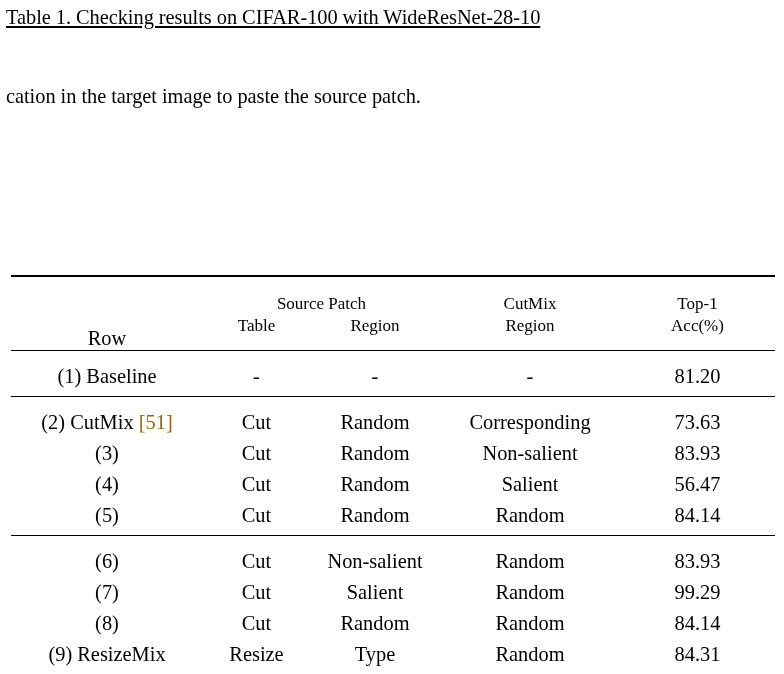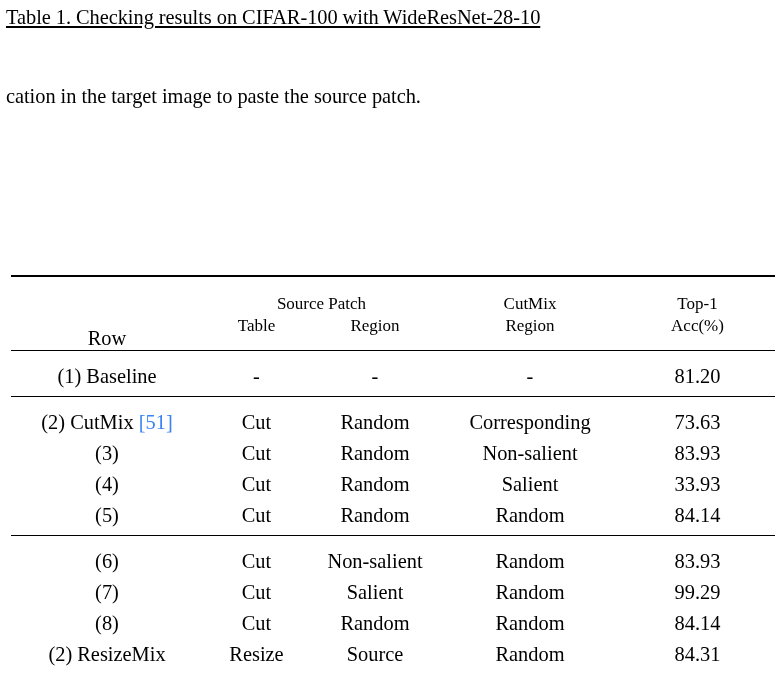--- a/index.html
+++ b/index.html
@@ -88,21 +88,21 @@
   th.rowhdr {
     font-weight: bold;
     vertical-align: middle;
   }
 
   td.cell { height: 30.5px; }
   tr.group-lead td.cell { padding-top: 6px; height: 32px; }
   tr.group-last td.cell { padding-bottom: 4px; height: 32px; }
 
   .bold { font-weight: bold; }
-  .cite { color: #3b82f6; }
+  .cite { color: #a16207; }
   .dash { letter-spacing: 0; }
 
   
   col.c-row   { width: 192px; }
   col.c-type  { width: 107px; }
   col.c-reg   { width: 130px; }
   col.c-paste { width: 180px; }
   col.c-acc   { width: 155px; }
 </style>
 </head>
@@ -174,21 +174,21 @@
         <td class="cell">Cut</td>
         <td class="cell">Random</td>
         <td class="cell">Non-salient</td>
         <td class="cell">83.93</td>
       </tr>
       <tr>
         <td class="cell">(4)</td>
         <td class="cell">Cut</td>
         <td class="cell">Random</td>
         <td class="cell">Salient</td>
-        <td class="cell">33.93</td>
+        <td class="cell">56.47</td>
       </tr>
       <tr class="group-last">
         <td class="cell">(5)</td>
         <td class="cell">Cut</td>
         <td class="cell">Random</td>
         <td class="cell">Random</td>
         <td class="cell bold">84.14</td>
       </tr>
 
       <tr class="rule-mid">
@@ -210,23 +210,23 @@
         <td class="cell">99.29</td>
       </tr>
       <tr>
         <td class="cell">(8)</td>
         <td class="cell">Cut</td>
         <td class="cell">Random</td>
         <td class="cell">Random</td>
         <td class="cell">84.14</td>
       </tr>
       <tr class="group-last">
-        <td class="cell">(2) ResizeMix</td>
+        <td class="cell">(9) ResizeMix</td>
         <td class="cell">Resize</td>
-        <td class="cell">Source</td>
+        <td class="cell">Type</td>
         <td class="cell">Random</td>
         <td class="cell bold">84.31</td>
       </tr>
 
     </tbody>
       </table>
   </div>
 
 </div>
 

